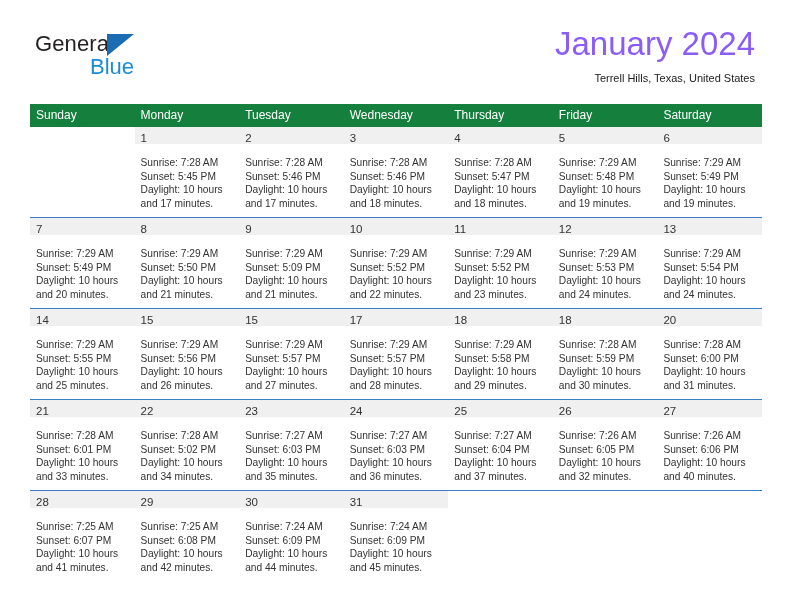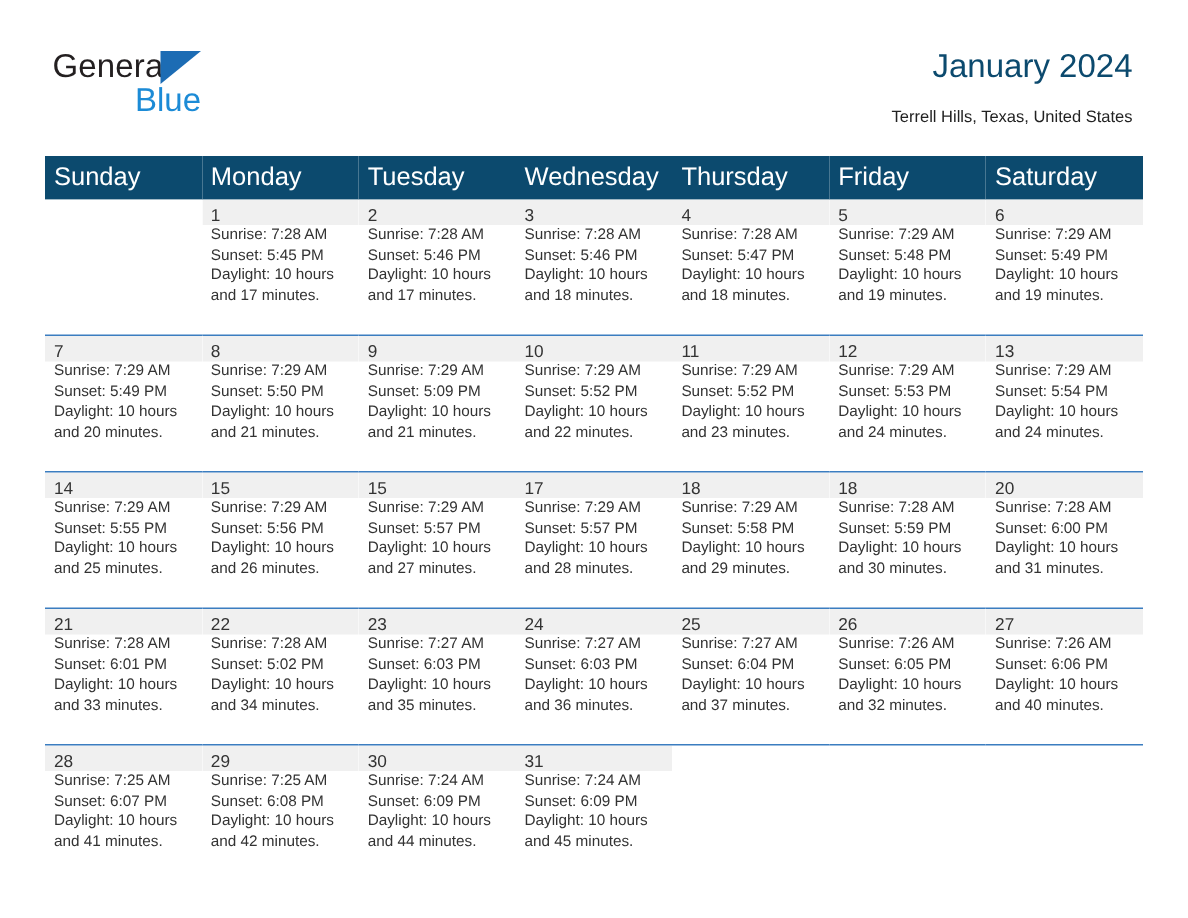--- a/index.html
+++ b/index.html
@@ -63,22 +63,22 @@
     line-height: 24px;
   }
 
   .title-block {
     position: absolute;
     right: 37px;
     top: 28px;
     text-align: right;
   }
   .cal-title {
-    font-size: 22px;
-    color: #0c4a6e;
+    font-size: 33px;
+    color: #8b5cf6;
     line-height: 32px;
     white-space: nowrap;
   }
   .cal-subtitle {
     margin-top: 9px;
     font-size: 11px;
     color: #222222;
     line-height: 18px;
     white-space: nowrap;
   }
@@ -91,23 +91,23 @@
     width: 732px;
   }
   table.cal-table {
     border-collapse: collapse;
     table-layout: fixed;
     width: 732px;
   }
   table.cal-table col { width: 104.57px; }
 
   thead th {
-    background: #0c4a6e;
+    background: #15803d;
     color: #ffffff;
-    font-size: 17px;
+    font-size: 12px;
     font-weight: normal;
     text-align: left;
     padding: 4px 0 5px 6px;
     height: 12px;
     border: none;
   }
 
   tbody td {
     vertical-align: top;
     padding: 0;
@@ -125,21 +125,21 @@
     height: 17px;
     padding: 1px 0 0 6px;
     box-sizing: border-box;
   }
   .daynum {
     font-size: 11.5px;
     color: #333333;
     line-height: 15px;
   }
   .cell-body {
-    padding: 0 5px 0 6px;
+    padding: 12px 5px 0 6px;
   }
   .info-line {
     font-size: 10.2px;
     color: #333333;
     line-height: 13.6px;
     white-space: nowrap;
   }
 </style>
 </head>
 <body>

